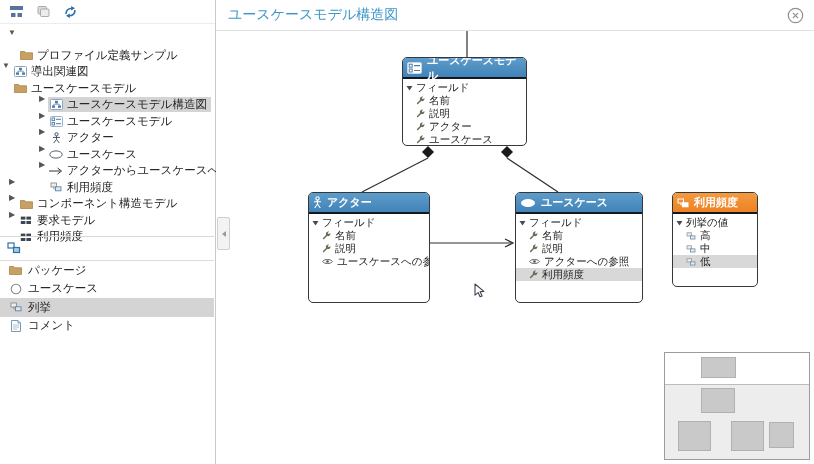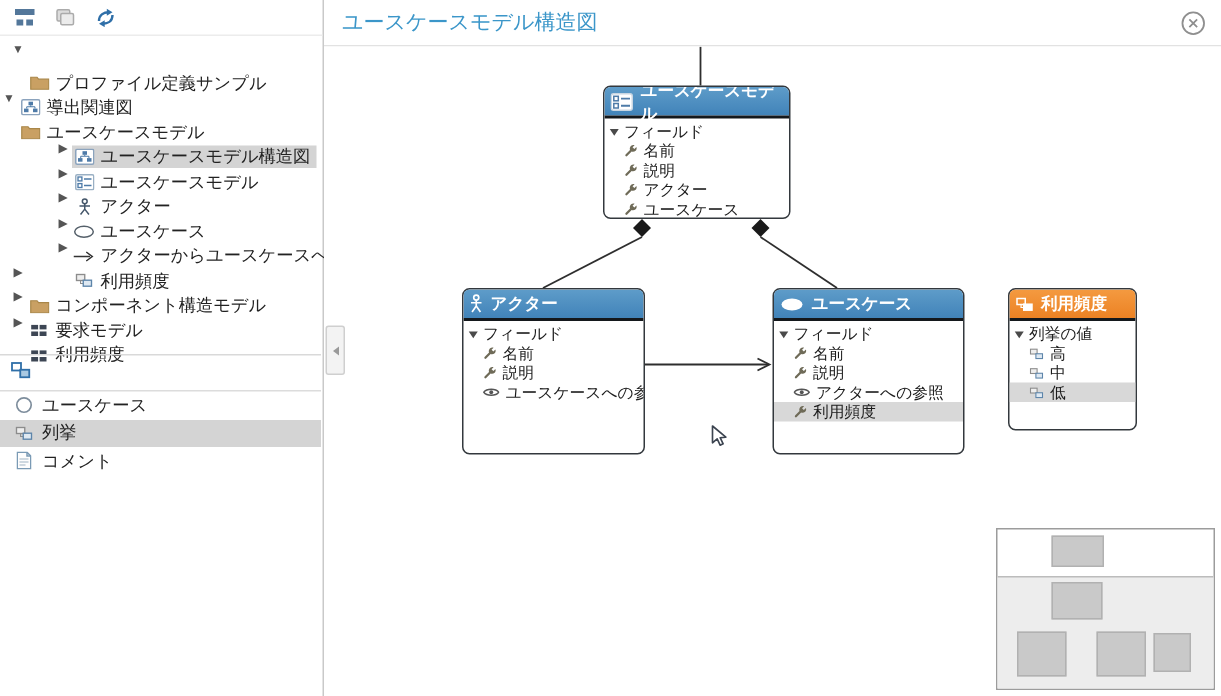--- a/index.html
+++ b/index.html
@@ -264,20 +264,28 @@
     <div class="palette">
       <div class="palette-head">
         <span>
           <svg width="14" height="12" viewBox="0 0 14 12">
               <rect x="1" y="1" width="6" height="5" fill="#fff" stroke="#2f6fa8" stroke-width="1.2"></rect>
               <rect x="6.5" y="5.5" width="6" height="5" fill="#a9c9e2" stroke="#2f6fa8" stroke-width="1.2"></rect>
             </svg>
         </span>
       </div>
 
+      <div class="pal-row">
+        <span class="picon">
+          <svg width="13" height="10" viewBox="0 0 13 10">
+              <path d="M0.5 1.5 h4.2 l1 1.3 h6.8 v6.7 h-12 z" fill="#c9a063" stroke="#a98648" stroke-width="0.8"></path>
+            </svg>
+        </span>
+          <span class="pal-label">パッケージ</span>
+      </div>
 
       <div class="pal-row">
         <span class="picon">
           <svg width="12" height="12" viewBox="0 0 12 12">
               <circle cx="6" cy="6" r="4.8" fill="#fff" stroke="#7d8d9c" stroke-width="1.1"></circle>
             </svg>
         </span>
           <span class="pal-label">ユースケース</span>
       </div>
 

